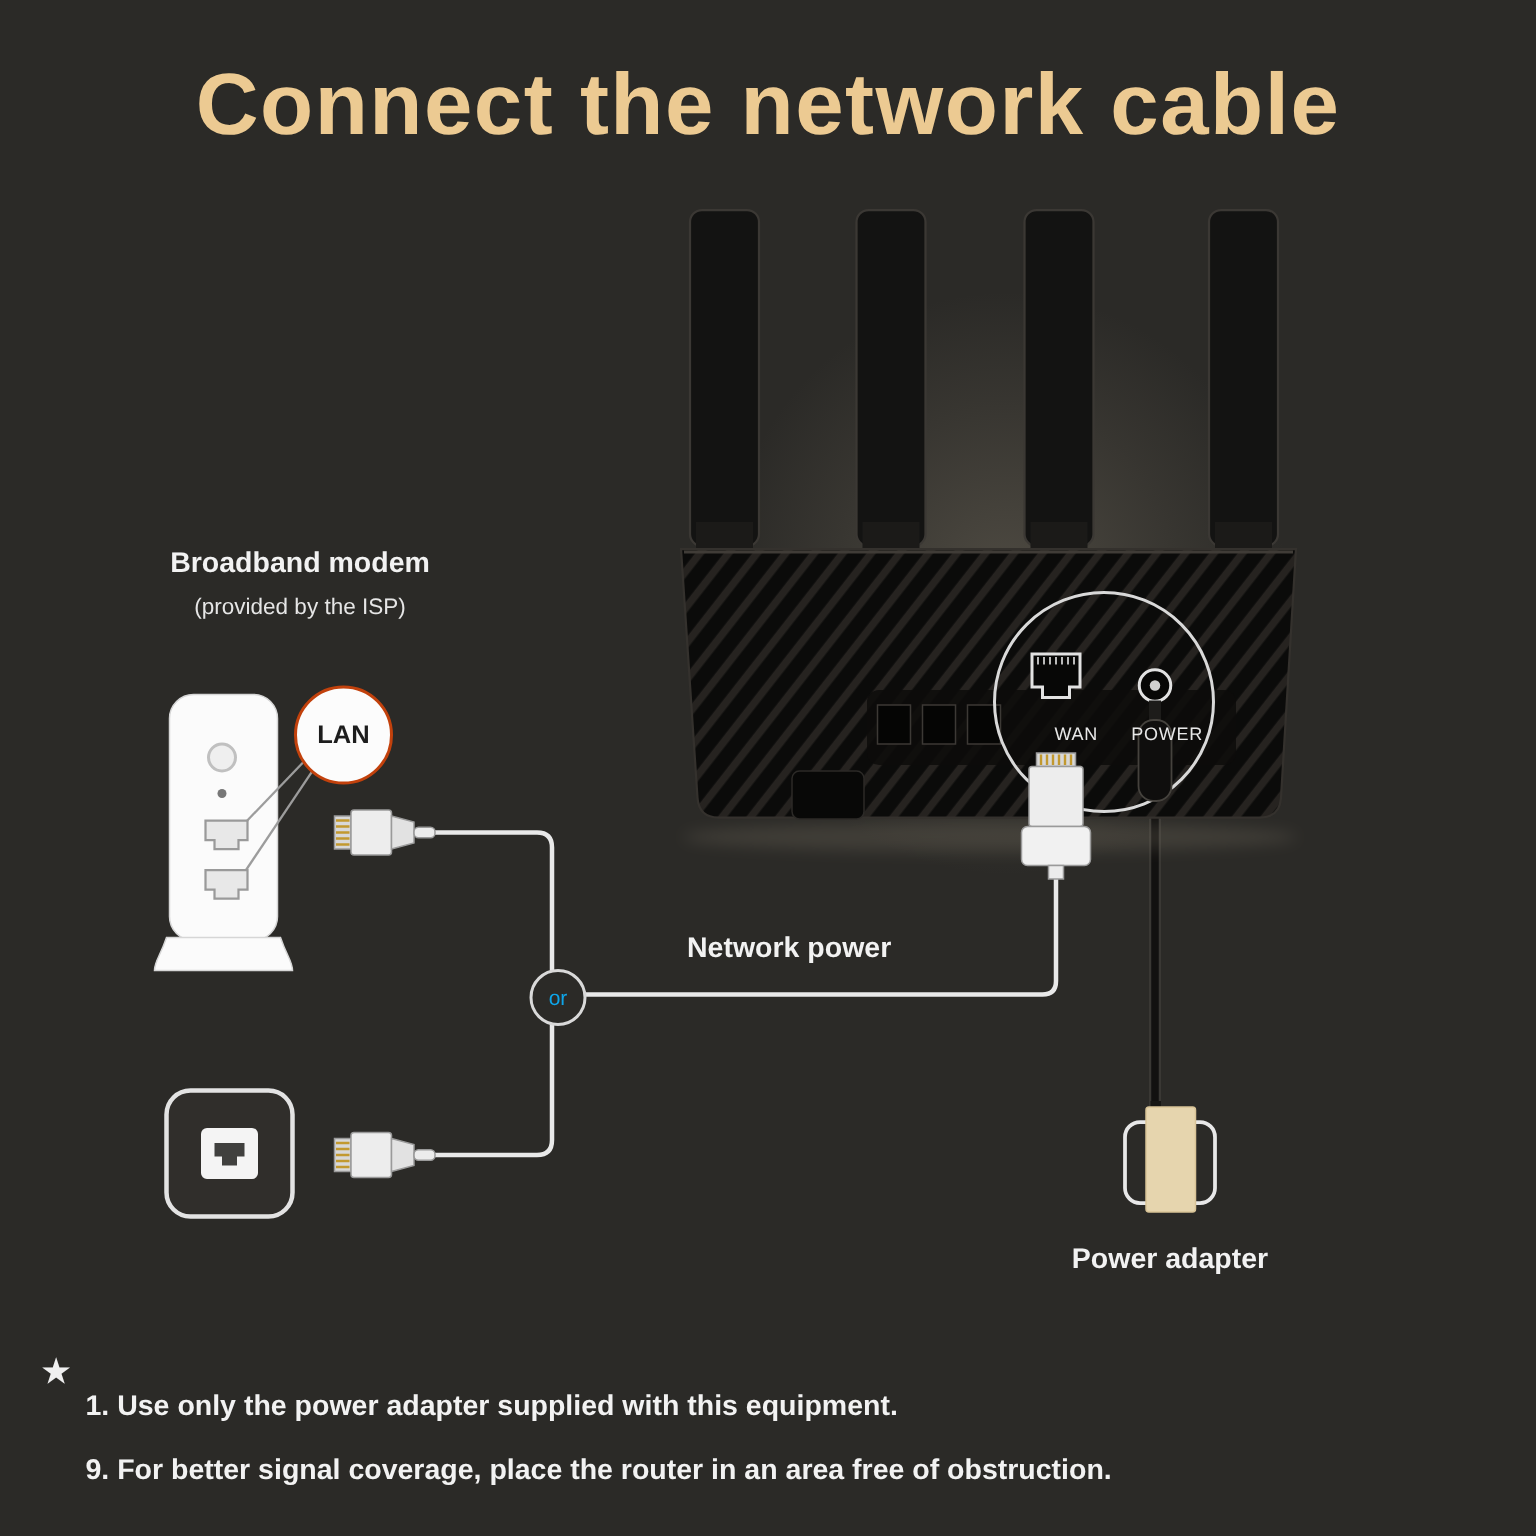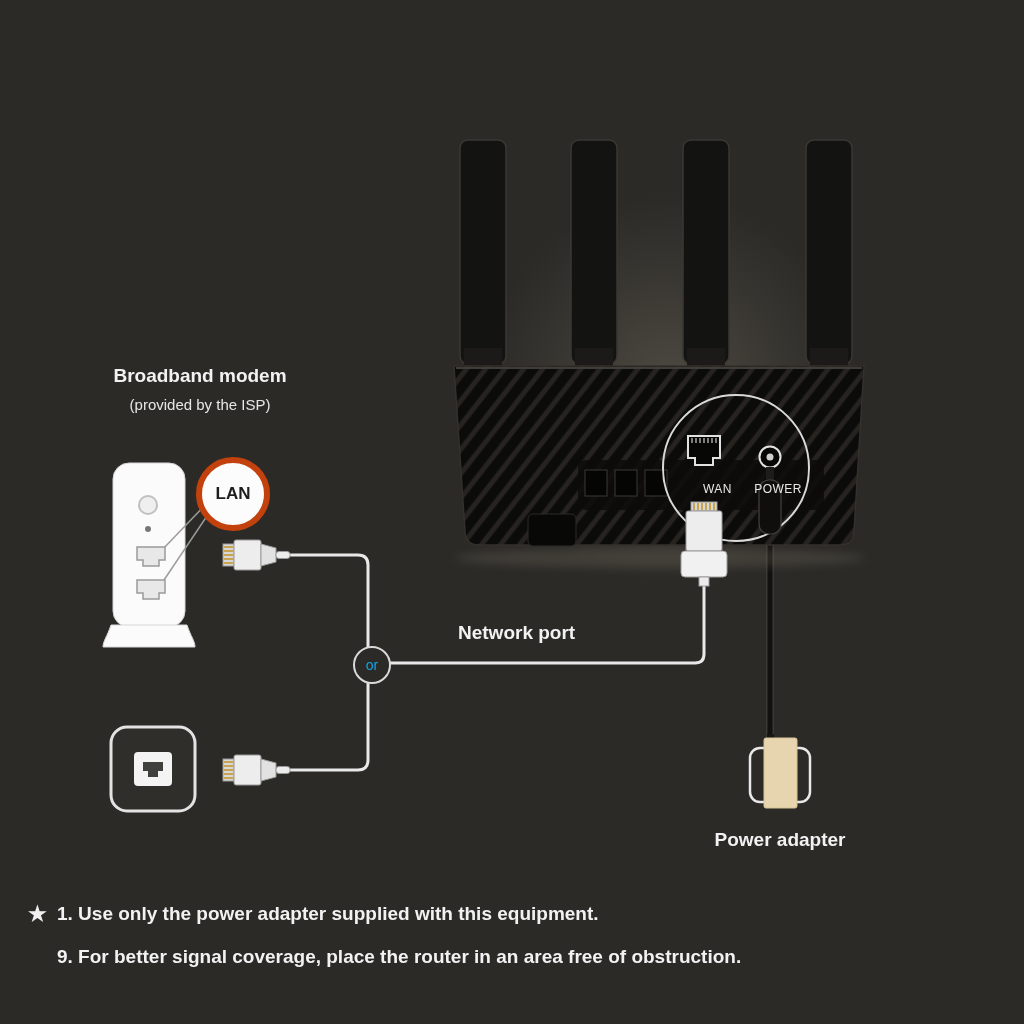--- a/index.html
+++ b/index.html
@@ -5,33 +5,34 @@
   html,body{margin:0;padding:0;background:#1e1d1b;}
   .canvas{position:relative;width:1024px;height:1024px;background:#2b2a27;overflow:hidden;
     font-family:"Liberation Sans",sans-serif;}
   .abs{position:absolute;}
   .title{width:100%;text-align:center;top:36px;left:0;font-size:58px;font-weight:bold;
     color:#ecca92;letter-spacing:1px;}
   .lbl{color:#f2f2f2;font-weight:bold;font-size:19px;}
   .sub{color:#e6e6e6;font-size:15px;}
   .portlbl{color:#e8e8e8;font-size:12px;letter-spacing:.5px;text-align:right;}
   .center{text-align:center;}
-  .badge-lan{width:62px;height:62px;border-radius:50%;background:#fcfcfc;border:6px solid #c2410c;
+  .badge-lan{width:62px;height:62px;border-radius:50%;background:#fcfcfc;border:2px solid #c2410c;
     display:flex;align-items:center;justify-content:center;font-size:17px;font-weight:bold;color:#1d1d1d;}
   .badge-or{width:34px;height:34px;border-radius:50%;background:#2b2a27;border:2px solid #d9d9d9;
     display:flex;align-items:center;justify-content:center;font-size:14px;color:#0ea5e9;}
   .glow{background:radial-gradient(ellipse 50% 50% at 50% 55%, rgba(130,122,106,.40) 0%, rgba(130,122,106,.14) 45%, rgba(130,122,106,0) 72%);}
-  .note-text{color:#f2f2f2;font-size:19px;font-weight:bold;}
+  .note-text{color:#f2f2f2;font-size:19px;font-weight:bold;margin-top:24px;}
   .note-star{color:#f0f0f0;font-size:21px;font-weight:bold;}
 </style>
 </head>
 <body>
 
 <div class="canvas">
 
+  <div class="abs title">Connect the network cable</div>
 
   <div class="abs glow" style="left:410px;top:92px;width:520px;height:540px;"></div>
 
   <svg class="abs" style="left:0;top:0;" width="1024" height="1024" viewBox="0 0 1024 1024">
     <g fill="none" stroke="#e9e9e9" stroke-width="3" stroke-linecap="round">
       <path d="M 284 555 H 358 Q 368 555 368 565 V 647"></path>
       <path d="M 284 770 H 358 Q 368 770 368 760 V 679"></path>
       <path d="M 388 663 H 695 Q 704 663 704 654 V 574"></path>
     </g>
     <g fill="none" stroke-linecap="round">
@@ -168,21 +169,21 @@
     </g>
     <rect x="13" y="5" width="27" height="30" rx="2" fill="#ededed" stroke="#9a9a9a"></rect>
     <path d="M 40 9 L 55 13 V 27 L 40 31 Z" fill="#e2e2e2" stroke="#9a9a9a"></path>
     <rect x="55" y="16.5" width="14" height="7" rx="3" fill="#ececec" stroke="#9a9a9a"></rect>
   </svg>
 
   <div class="abs badge-or" style="left:353px;top:646px;">
     <span>or</span>
   </div>
 
-  <div class="abs lbl" style="left:458px;top:622px;width:260px;">Network port</div>
+  <div class="abs lbl" style="left:458px;top:622px;width:260px;">Network power</div>
 
   <svg class="abs" style="left:106px;top:722px;" width="94" height="94" viewBox="0 0 94 94">
     <rect x="5" y="5" width="84" height="84" rx="16" fill="#302e2b" stroke="#e3e3e3" stroke-width="3"></rect>
     <rect x="28" y="30" width="38" height="34" rx="4" fill="#f4f4f4"></rect>
     <path d="M 37 40 h 20 v 9 h -5 v 6 h -10 v -6 h -5 Z" fill="#40403e"></path>
   </svg>
 
   <svg class="abs" style="left:740px;top:732px;" width="80" height="84" viewBox="0 0 80 84">
     <rect x="10" y="16" width="60" height="54" rx="10" fill="none" stroke="#e8e8e8" stroke-width="2.5"></rect>
     <rect x="27" y="2" width="7" height="10" fill="#171614"></rect>

